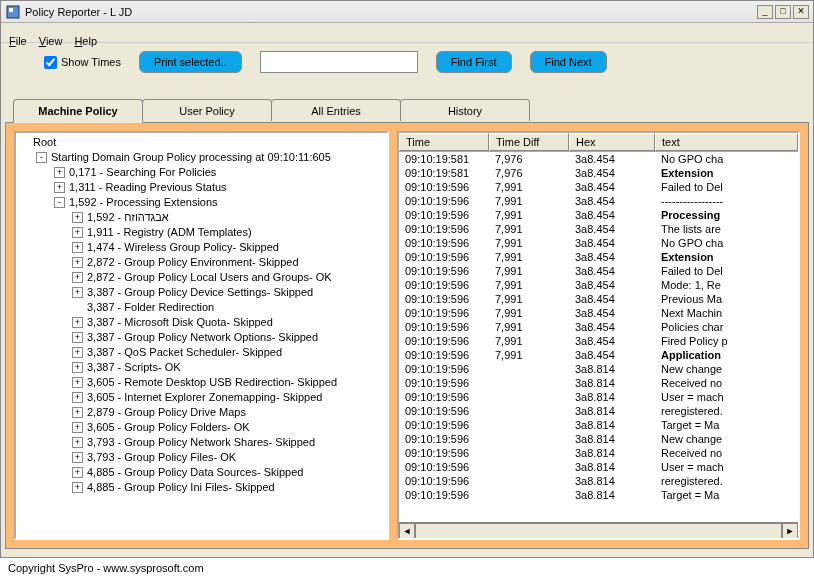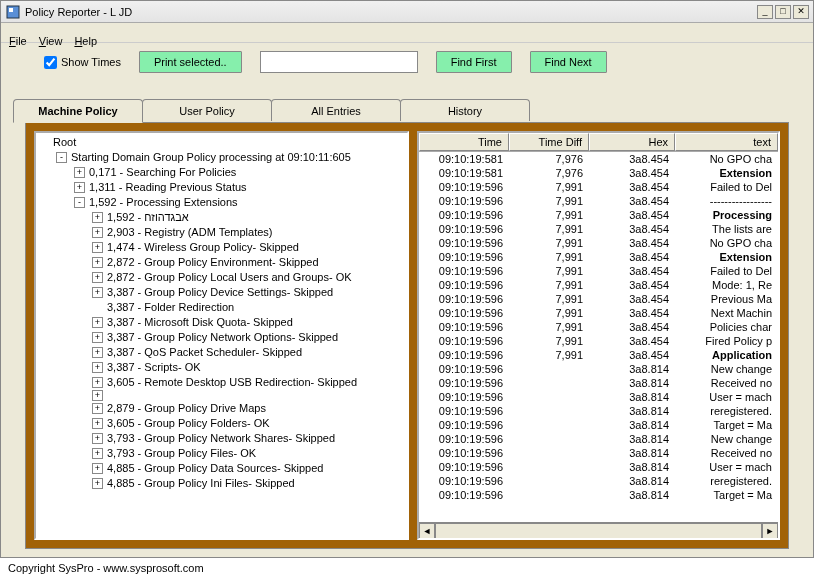--- a/index.html
+++ b/index.html
@@ -9,26 +9,26 @@
 .titlebar .appicon { width: 16px; height: 16px; margin-right: 4px; display:inline-flex; align-items:center; justify-content:center;}
 .titlebar .title { flex: 1; }
 .titlebar .wbuttons { display:flex; gap:2px; }
 .titlebar .wbtn { width:16px; height:14px; border:1px solid #888; background:#ece9d8; display:flex; align-items:center; justify-content:center; font-size:9px; line-height:1; cursor:default;}
 .menubar { height: 20px; display:flex; align-items:center; gap:12px; padding:0 8px; border-bottom:1px solid #ccc; background:#ece9d8;}
 .menubar span { cursor:default;margin-top:16px; }
 .menubar span u { text-decoration: underline; }
 .controls { padding: 8px 14px 4px; display:flex; align-items:center; gap:18px; }
 .controls .chk { display:flex; align-items:center; gap:4px;padding-left:29px;}
 .controls input[type=checkbox]{margin:0;}
-.controls button { height:22px; padding:0 14px; background:#86efac; border:1px solid #888; border-radius:1px; cursor:default;}
+.controls button { height:22px; padding:0 14px; background:#0ea5e9; border:1px solid #888; border-radius:6px; cursor:default;}
 .controls .search { width:158px; height:22px; border:1px solid #888; background:#fff;}
 .tabs { display:flex; padding: 0 12px; margin-top:2px; position:relative; z-index:2;}
 .tabs .tab { width:130px; height:22px; border:1px solid #888; border-bottom:none; border-radius:4px 4px 0 0; background:#ece9d8; display:flex; align-items:center; justify-content:center; margin-right:-1px; cursor:default;margin-top:20px;}
 .tabs .tab.active { background:#ece9d8; font-weight:bold; height:24px; position:relative; top:0; border-bottom:1px solid #ece9d8;}
-.panel { flex:1; margin: -1px 24px 8px; border:1px solid #888; background:#a16207; padding:8px; display:flex; gap:8px; overflow:hidden;text-align:right;}
+.panel { flex:1; margin: -1px 4px 8px; border:1px solid #888; background:#fdba74; padding:8px; display:flex; gap:8px; overflow:hidden;}
 .tree { width: 375px; border:2px inset #fff; background:#fff; overflow:auto; padding:2px;}
 .tree-node { white-space:nowrap; line-height:15px; display:flex; align-items:center;}
 .tree-node .exp { width:11px; height:11px; border:1px solid #888; display:inline-flex; align-items:center; justify-content:center; font-size:9px; line-height:1; margin-right:4px; cursor:default; background:#fff;}
 .tree-node .noexp { width:11px; height:11px; display:inline-block; margin-right:4px;}
 .tree-node .sp { display:inline-block;}
 .listwrap { flex:1; border:2px inset #fff; background:#fff; display:flex; flex-direction:column; overflow:hidden;}
 .listhead { display:flex; background:#ece9d8; border-bottom:1px solid #aaa; flex-shrink:0;}
 .listhead .col { border:1px solid #fff; border-right:1px solid #888; border-bottom:1px solid #888; padding:2px 6px; background:#ece9d8; cursor:default;}
 .listbody { flex:1; overflow:hidden;}
 .row { display:flex; line-height:14px;}
@@ -111,21 +111,21 @@
           <span>1,592 - Processing Extensions</span>
         </div>
         <div class="tree-node">
           <span class="sp" style="width: 54px;"></span>
           <span class="exp">+</span>
           <span>1,592 - אבגדהוזח</span>
         </div>
         <div class="tree-node">
           <span class="sp" style="width: 54px;"></span>
           <span class="exp">+</span>
-          <span>2,903 - Registry (ADM Templates)</span>
+          <span>1,911 - Registry (ADM Templates)</span>
         </div>
         <div class="tree-node">
           <span class="sp" style="width: 54px;"></span>
           <span class="exp">+</span>
           <span>1,474 - Wireless Group Policy- Skipped</span>
         </div>
         <div class="tree-node">
           <span class="sp" style="width: 54px;"></span>
           <span class="exp">+</span>
           <span>2,872 - Group Policy Environment- Skipped</span>
@@ -166,20 +166,21 @@
           <span>3,387 - Scripts- OK</span>
         </div>
         <div class="tree-node">
           <span class="sp" style="width: 54px;"></span>
           <span class="exp">+</span>
           <span>3,605 - Remote Desktop USB Redirection- Skipped</span>
         </div>
         <div class="tree-node">
           <span class="sp" style="width: 54px;"></span>
           <span class="exp">+</span>
+          <span>3,605 - Internet Explorer Zonemapping- Skipped</span>
         </div>
         <div class="tree-node">
           <span class="sp" style="width: 54px;"></span>
           <span class="exp">+</span>
           <span>2,879 - Group Policy Drive Maps</span>
         </div>
         <div class="tree-node">
           <span class="sp" style="width: 54px;"></span>
           <span class="exp">+</span>
           <span>3,605 - Group Policy Folders- OK</span>

